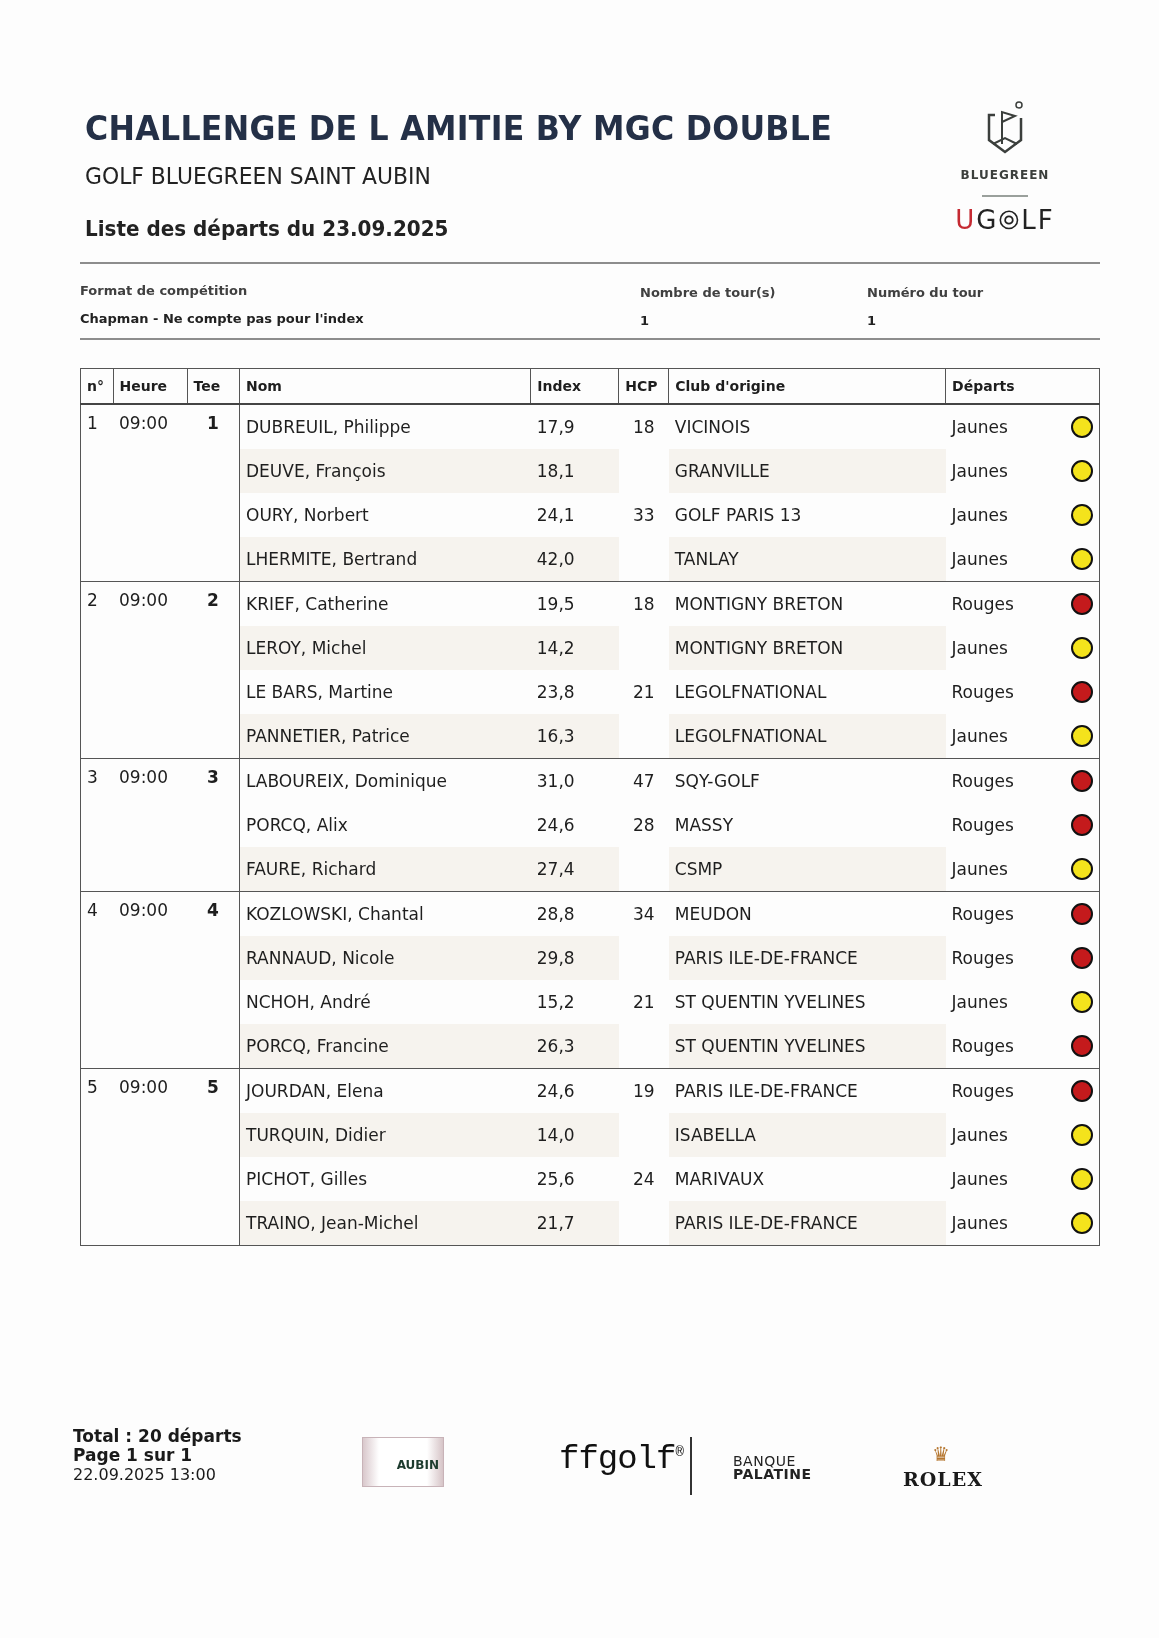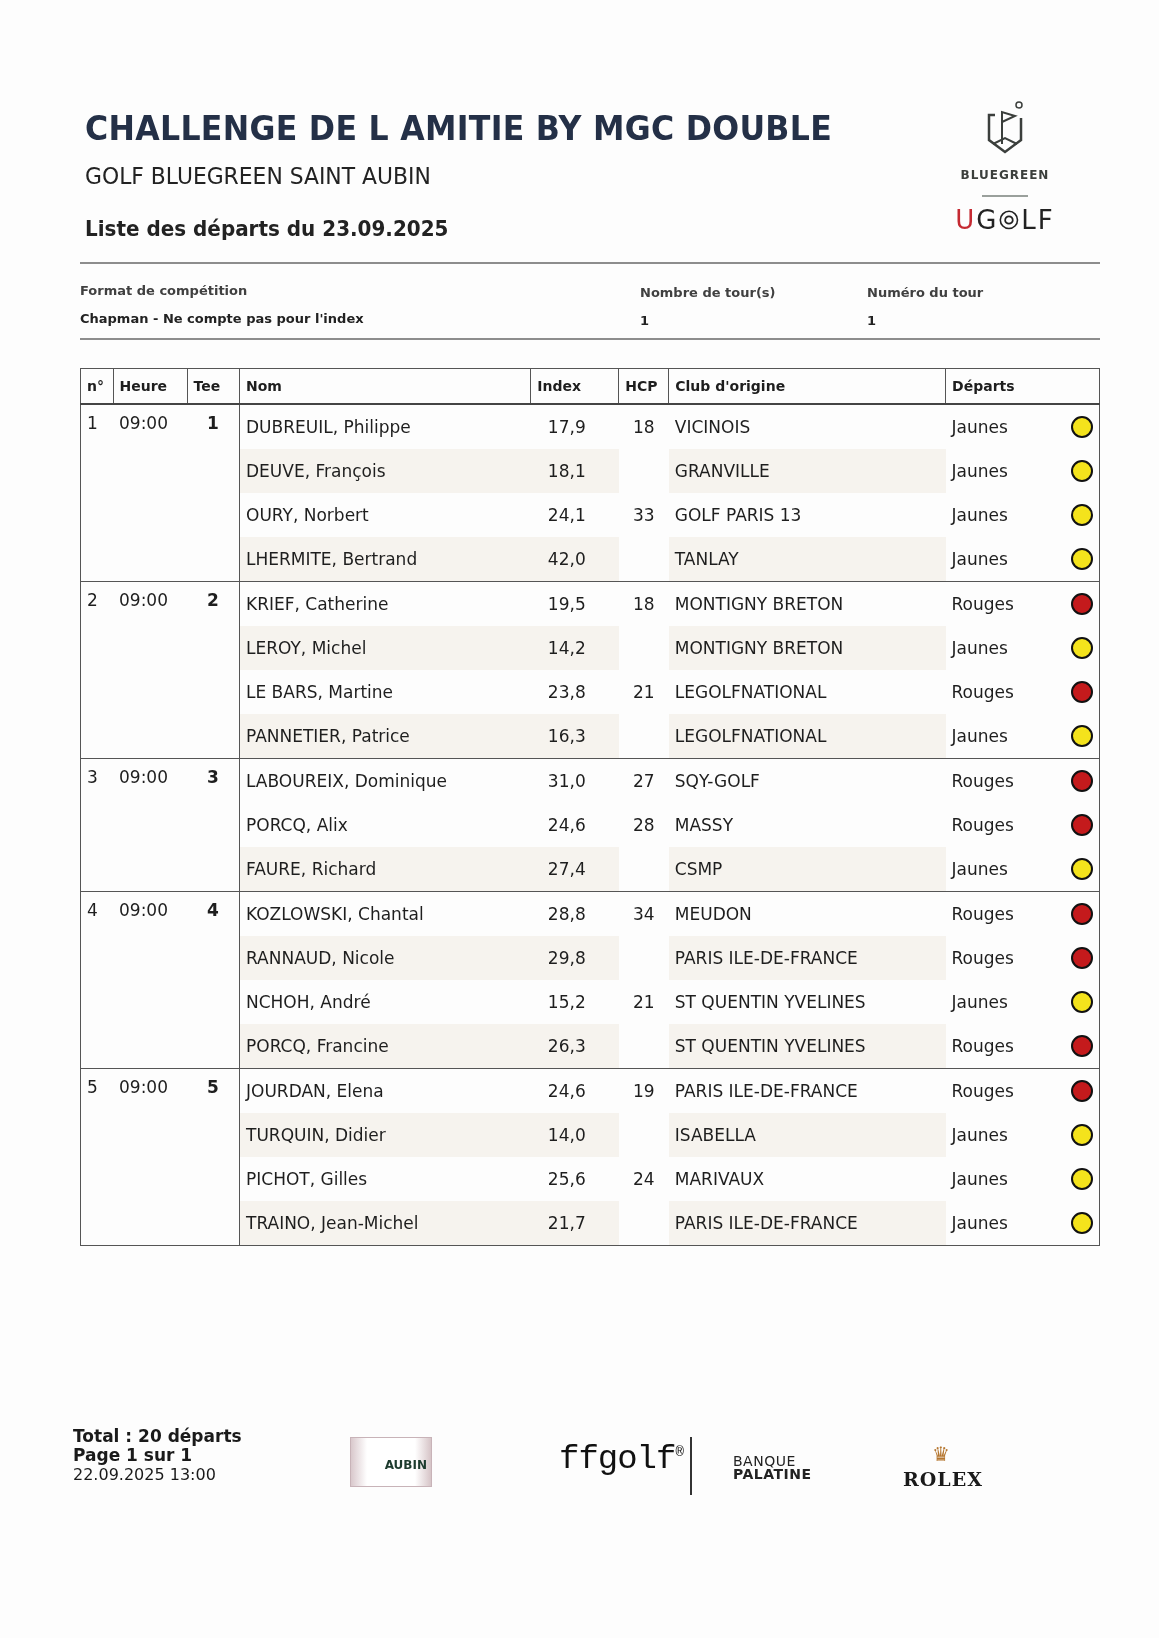--- a/index.html
+++ b/index.html
@@ -16,29 +16,29 @@
   .hr { height:2px; background:#8d8d8d; }
   .meta-lbl { font-size:13px; font-weight:bold; color:#404040; white-space:nowrap; }
   .meta-val { font-size:13px; font-weight:bold; color:#222; white-space:nowrap; }
   table.dep { position:absolute; left:80px; top:368px; width:1020px; border-collapse:collapse; font-size:17px; }
   table.dep th { font-size:14px; font-weight:bold; text-align:left; padding:0 6px; height:34px; border:1.5px solid #555; border-bottom:2px solid #444; }
   table.dep td { height:36px; padding:0 6px; white-space:nowrap; }
   .grp td.c-n, .grp td.c-h, .grp td.c-t { vertical-align:top; padding-top:8px; }
   td.c-n { width:20px; border-left:1.5px solid #555; }
   td.c-h { width:62px;margin-left:32px; }
   td.c-t { width:40px; text-align:center; font-weight:bold; border-right:1.5px solid #555; }
-  td.c-idx { text-align:center; width:60px; padding-right:22px !important; }
+  td.c-idx { text-align:left; width:60px; padding-right:22px !important; }
   td.c-hcp { text-align:center; width:38px; }
   td.c-dot { width:40px; text-align:right; border-right:1.5px solid #555; }
   tr.shade td.sh { background:#f6f3ee; }
   tr.grp-end td { border-bottom:1.5px solid #555; }
   .dot { display:inline-block; width:18px; height:18px; border-radius:50%; border:2px solid #111; vertical-align:middle; }
   .footer-left { left:73px; top:1427px; font-size:17px; line-height:19px; font-weight:bold; color:#1a1a1a; }
   .footer-left .d { font-weight:normal; font-size:16px; }
-  .staubin { left:350px; top:1437px; width:82px; height:50px; background:linear-gradient(90deg,#d9c8cc,#fff 20%,#fff 80%,#d6c4c7); border:1px solid #c8b3b8; font-size:12px; font-weight:bold; color:#1d3b2e; text-align:right; box-sizing:border-box; padding:20px 4px 0 0; }
+  .staubin { left:362px; top:1437px; width:82px; height:50px; background:linear-gradient(90deg,#d9c8cc,#fff 20%,#fff 80%,#d6c4c7); border:1px solid #c8b3b8; font-size:12px; font-weight:bold; color:#1d3b2e; text-align:right; box-sizing:border-box; padding:20px 4px 0 0; }
   .ffgolf { left:559px; top:1440px; font-family:Liberation Mono, monospace; font-size:34px; color:#111; letter-spacing:-1px;text-align:center; }
   .ffgolf sup { font-size:14px; }
   .vsep { left:690px; top:1437px; width:2px; height:58px; background:#333; }
   .banque { left:733px; top:1455px; font-size:14px; line-height:13px; color:#222; font-weight:bold; letter-spacing:0.5px; }
   .rolex-crown { left:932px; top:1442px; font-size:20px; color:#b5762f; }
   .rolex { left:903px; top:1468px; font-family:"DejaVu Serif", serif; font-size:19px; font-weight:bold; color:#1a1a1a; letter-spacing:1px; }
 </style>
 </head>
 <body>
 
@@ -170,21 +170,21 @@
         <td class="sh">LEGOLFNATIONAL</td>
         <td class="">Jaunes</td>
         <td class="c-dot"><span class="dot" style="background: rgb(244, 227, 28);"></span></td>
       </tr>
       <tr class=" grp">
         <td class="c-n">3</td>
         <td class="c-h">09:00</td>
         <td class="c-t">3</td>
         <td class="sh">LABOUREIX, Dominique</td>
         <td class="sh c-idx">31,0</td>
-        <td class="c-hcp">27</td>
+        <td class="c-hcp">47</td>
         <td class="sh">SQY-GOLF</td>
         <td class="">Rouges</td>
         <td class="c-dot"><span class="dot" style="background: rgb(196, 26, 28);"></span></td>
       </tr>
       <tr class=" grp">
         <td class="c-n"></td>
         <td class="c-h"></td>
         <td class="c-t"></td>
         <td class="sh">PORCQ, Alix</td>
         <td class="sh c-idx">24,6</td>

